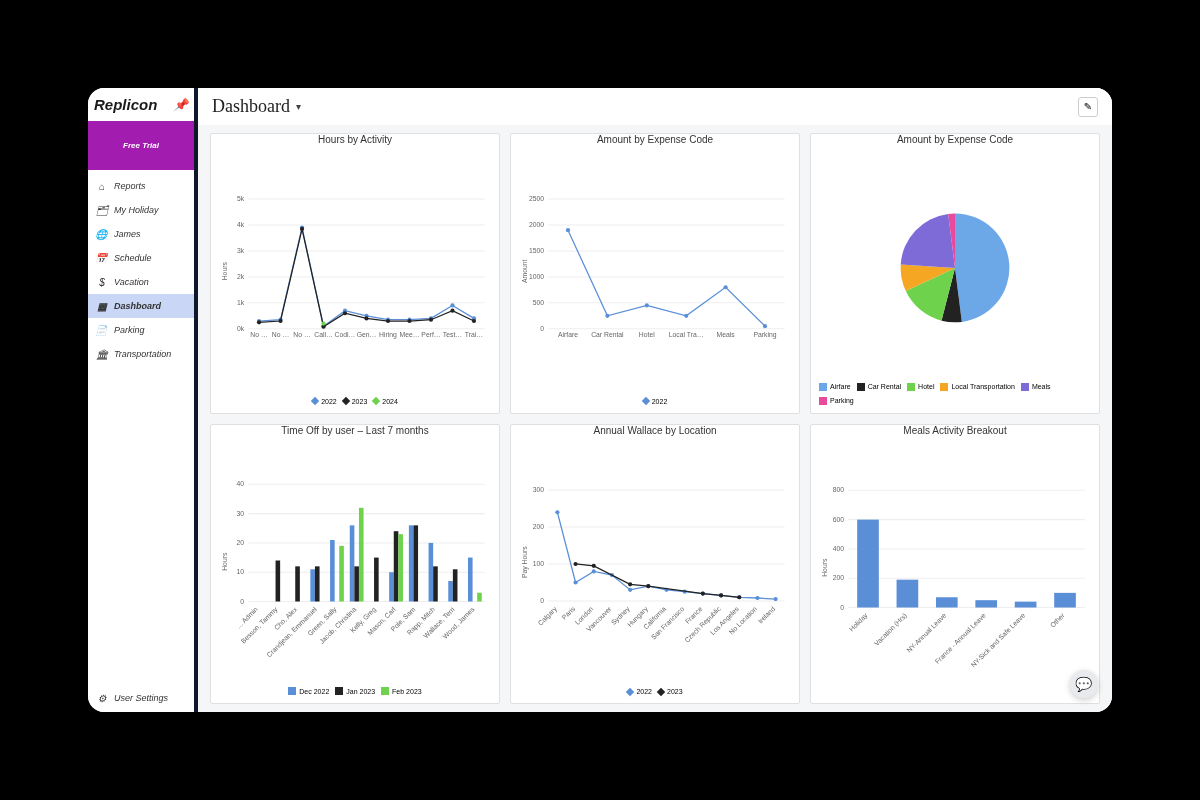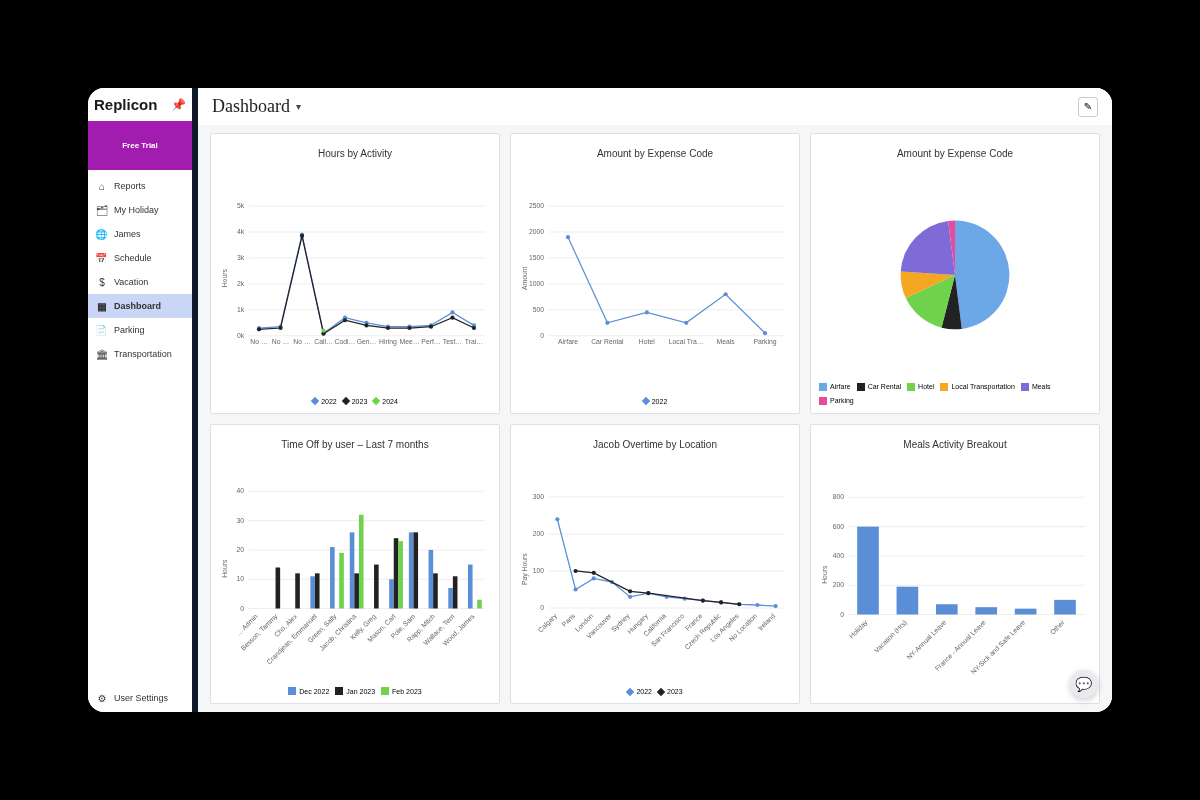--- a/index.html
+++ b/index.html
@@ -1,34 +1,34 @@
 <!DOCTYPE html>
 <html><head>
 <meta charset="utf-8">
 <style>
 * { box-sizing: border-box; margin: 0; padding: 0; }
 body { font-family: -apple-system, BlinkMacSystemFont, "Segoe UI", Arial, sans-serif; background: #000; width: 1200px; height: 800px; overflow: hidden; }
 .tablet-frame { position: absolute; top: 72px; left: 72px; width: 1056px; height: 656px; background: #000; border-radius: 32px; padding: 16px; box-shadow: 0 12px 30px rgba(0,0,0,0.3); }
 .screen { width: 100%; height: 100%; background: #fff; border-radius: 16px; display: flex; overflow: hidden; }
-.sidebar { width: 110px; background: #fff; border-right: 6px solid #0f172a; display: flex; flex-direction: column; font-size: 9px; }
+.sidebar { width: 110px; background: #fff; border-right: 4px solid #0f172a; display: flex; flex-direction: column; font-size: 9px; font-style: italic; }
 .logo { padding: 8px 6px; font-weight: 700; font-size: 15px; color: #1a1a1a; display: flex; align-items: center; gap: 6px; }
 .pin-icon { margin-left: auto; color: #3a5fcc; font-size: 12px; }
 .free-trial { background: #a21caf; color: #fff; text-align: center; padding: 20px; font-size: 8px; font-weight: 600; }
 .nav { list-style: none; padding-top: 4px; }
 .nav-item { display: flex; align-items: center; gap: 6px; padding: 6px 8px; cursor: pointer; color: #333; }
 .nav-item.active { background: #c9d6f5; font-weight: 600; }
 .nav-icon { width: 12px; height: 12px; display: inline-flex; align-items: center; justify-content: center; font-size: 10px; color: #333; }
 .user-settings { margin-top: auto; padding: 8px; display: flex; align-items: center; gap: 6px; font-size: 9px; color: #333; }
 .main { flex: 1; background: #f5f6f8; display: flex; flex-direction: column; position: relative; }
 .header { padding: 8px 14px; display: flex; align-items: center; gap: 6px; background: #fff; }
 .page-title { font-size: 18px; font-weight: 400; color: #222; font-family: Georgia, serif; }
 .dropdown-caret { font-size: 10px; color: #444; }
 .edit-btn { margin-left: auto; width: 20px; height: 20px; border: 1px solid #ccc; border-radius: 3px; display: flex; align-items: center; justify-content: center; background: #fff; font-size: 10px; }
 .grid { flex: 1; padding: 8px 12px; display: grid; grid-template-columns: repeat(3, 1fr); grid-template-rows: repeat(2, 1fr); gap: 10px; overflow: auto; }
-.card { background: #fff; border: 1px solid #e0e0e0; border-radius: 2px; padding: 14px 8px 8px; display: flex; flex-direction: column; }
+.card { background: #fff; border: 1px solid #e0e0e0; border-radius: 2px; padding: 0 8px 8px; display: flex; flex-direction: column; }
 .card-title { text-align: center; font-size: 10px; color: #333; margin-bottom: 4px; }
 .chart-area { flex: 1; position: relative; }
 .legend { display: flex; flex-wrap: wrap; justify-content: center; gap: 6px; font-size: 7px; margin-top: 4px; }
 .legend-item { display: flex; align-items: center; gap: 3px; }
 .swatch { width: 8px; height: 8px; display: inline-block; }
 .swatch-diamond { width:6px; height:6px; transform:rotate(45deg); display:inline-block; }
 svg { width: 100%; height: 100%; }
 .tick { font-size: 6.5px; fill: #666; }
 .grid-line { stroke: #eee; stroke-width: 1; }
 .chat-bubble { position: absolute; bottom: 14px; right: 14px; width: 28px; height: 28px; border-radius: 50%; background: #e8eaed; display: flex; align-items: center; justify-content: center; color: #2a5ed8; font-size: 14px; box-shadow: 0 2px 6px rgba(0,0,0,0.2); }
@@ -298,21 +298,21 @@
                 <span>Jan 2023</span>
               </span>
           <span class="legend-item">
                 <span class="swatch" style="background:#6fd24c"></span>
                 <span>Feb 2023</span>
               </span>
         </div>
       </div>
 
       <div class="card">
-        <div class="card-title">Jacob Overtime by Location</div>
+        <div class="card-title">Annual Wallace by Location</div>
         <div class="chart-area" id="chart-overtime"><svg viewBox="0 0 260 150">
                 <line x1="28" y1="112" x2="254" y2="112" class="grid-line"></line>
                 <text x="24" y="114" text-anchor="end" class="tick">0</text>
                 <line x1="28" y1="76.66666666666667" x2="254" y2="76.66666666666667" class="grid-line"></line>
                 <text x="24" y="78.66666666666667" text-anchor="end" class="tick">100</text>
                 <line x1="28" y1="41.33333333333334" x2="254" y2="41.33333333333334" class="grid-line"></line>
                 <text x="24" y="43.33333333333334" text-anchor="end" class="tick">200</text>
                 <line x1="28" y1="6" x2="254" y2="6" class="grid-line"></line>
                 <text x="24" y="8" text-anchor="end" class="tick">300</text>
                 <text x="8" y="75" text-anchor="middle" class="tick" transform="rotate(-90 8 75)">Pay Hours</text>

